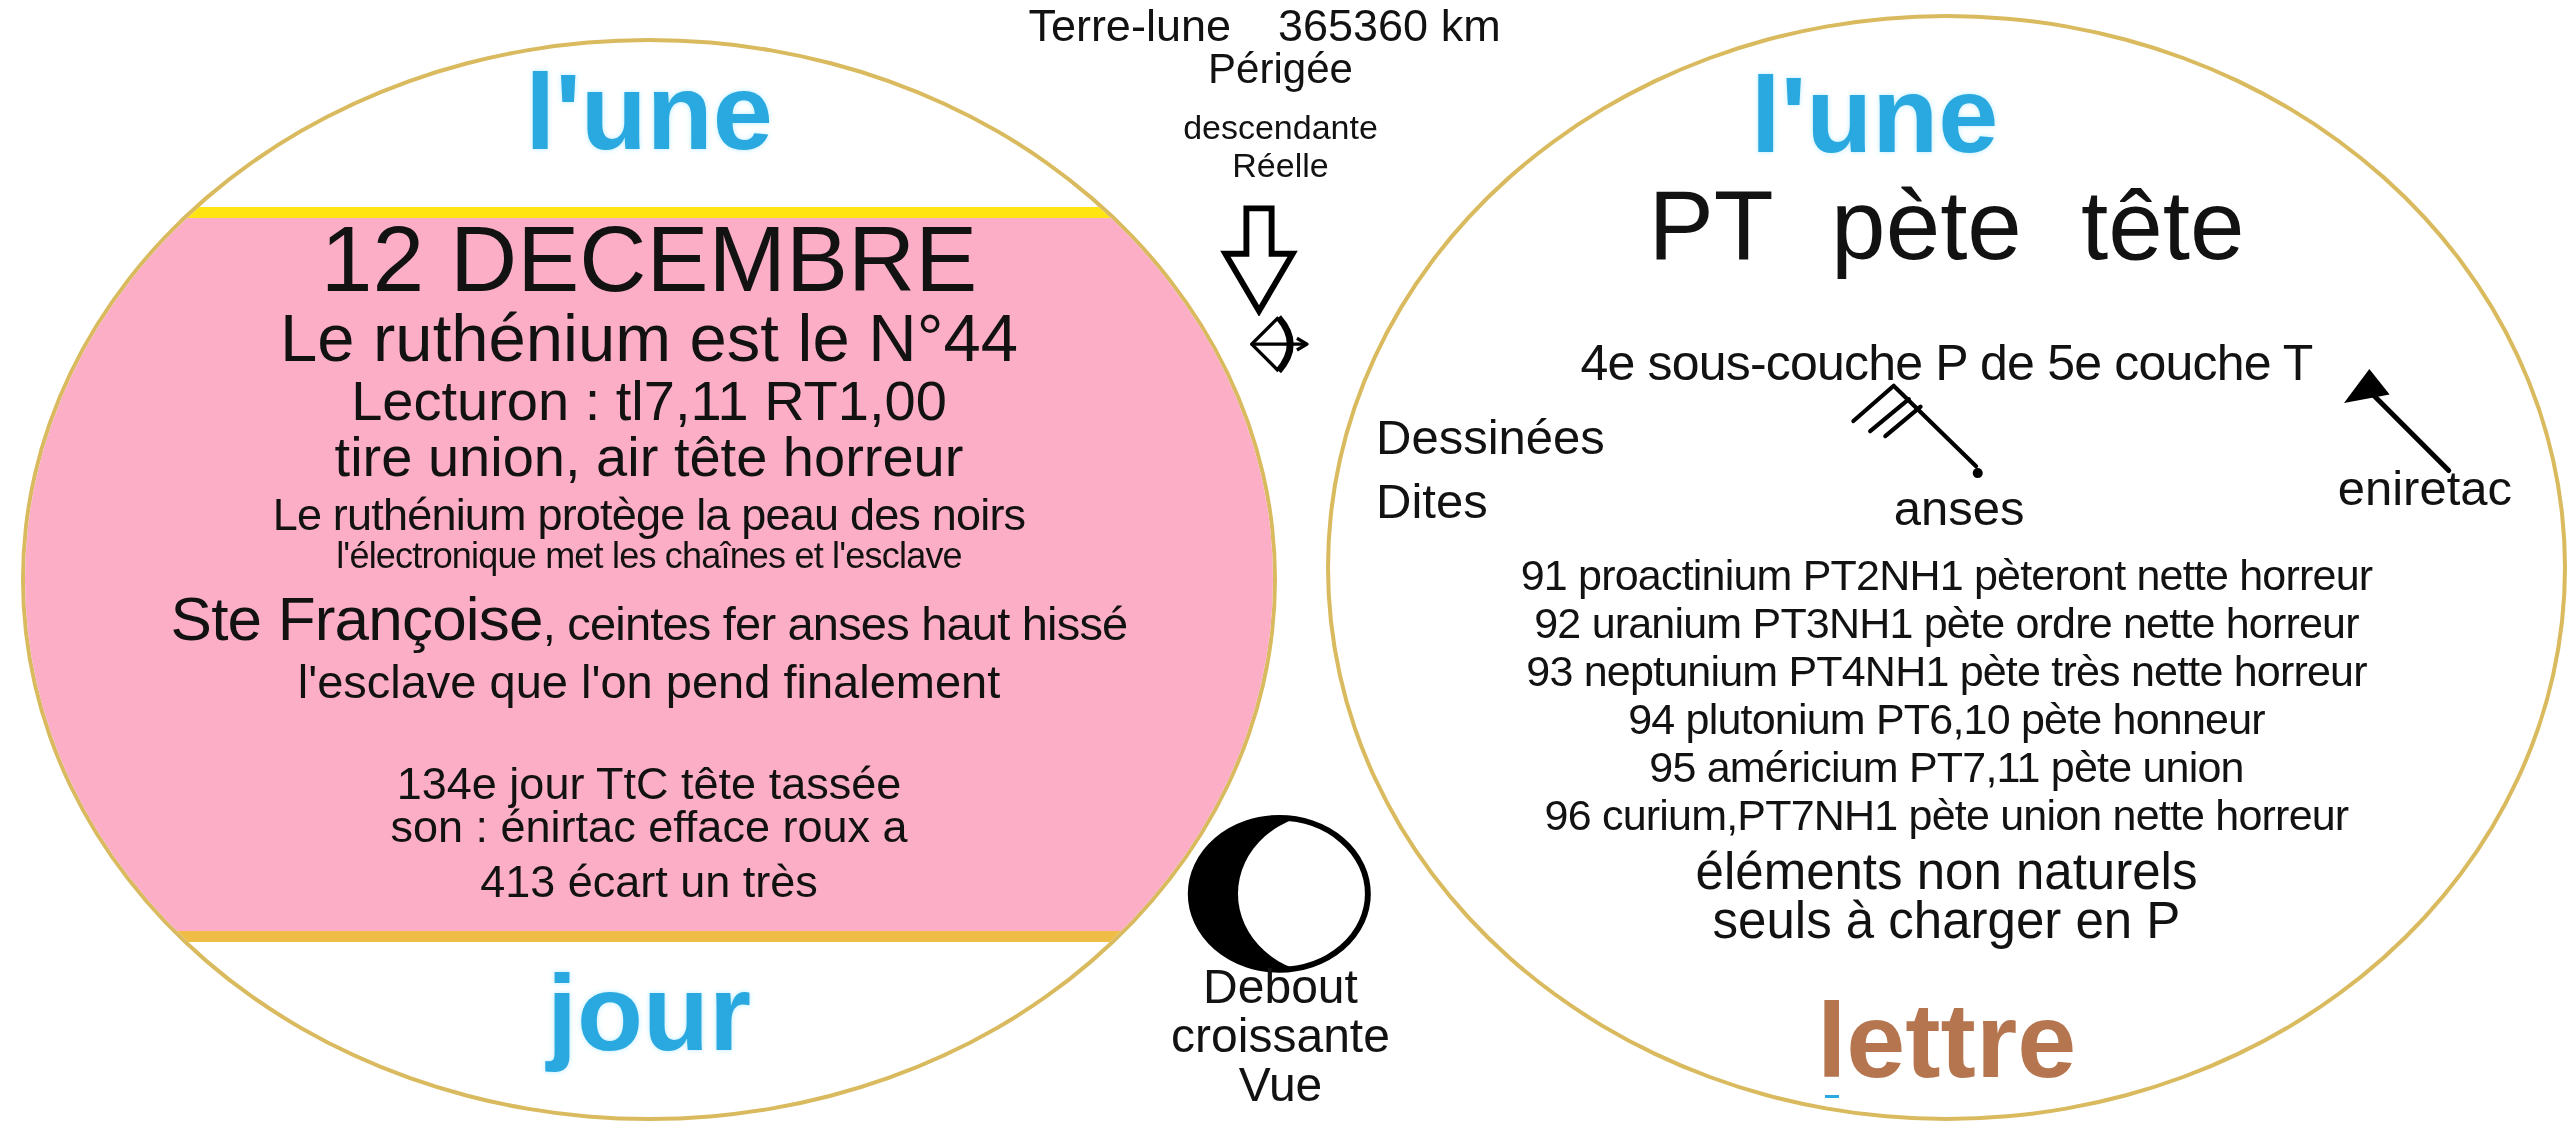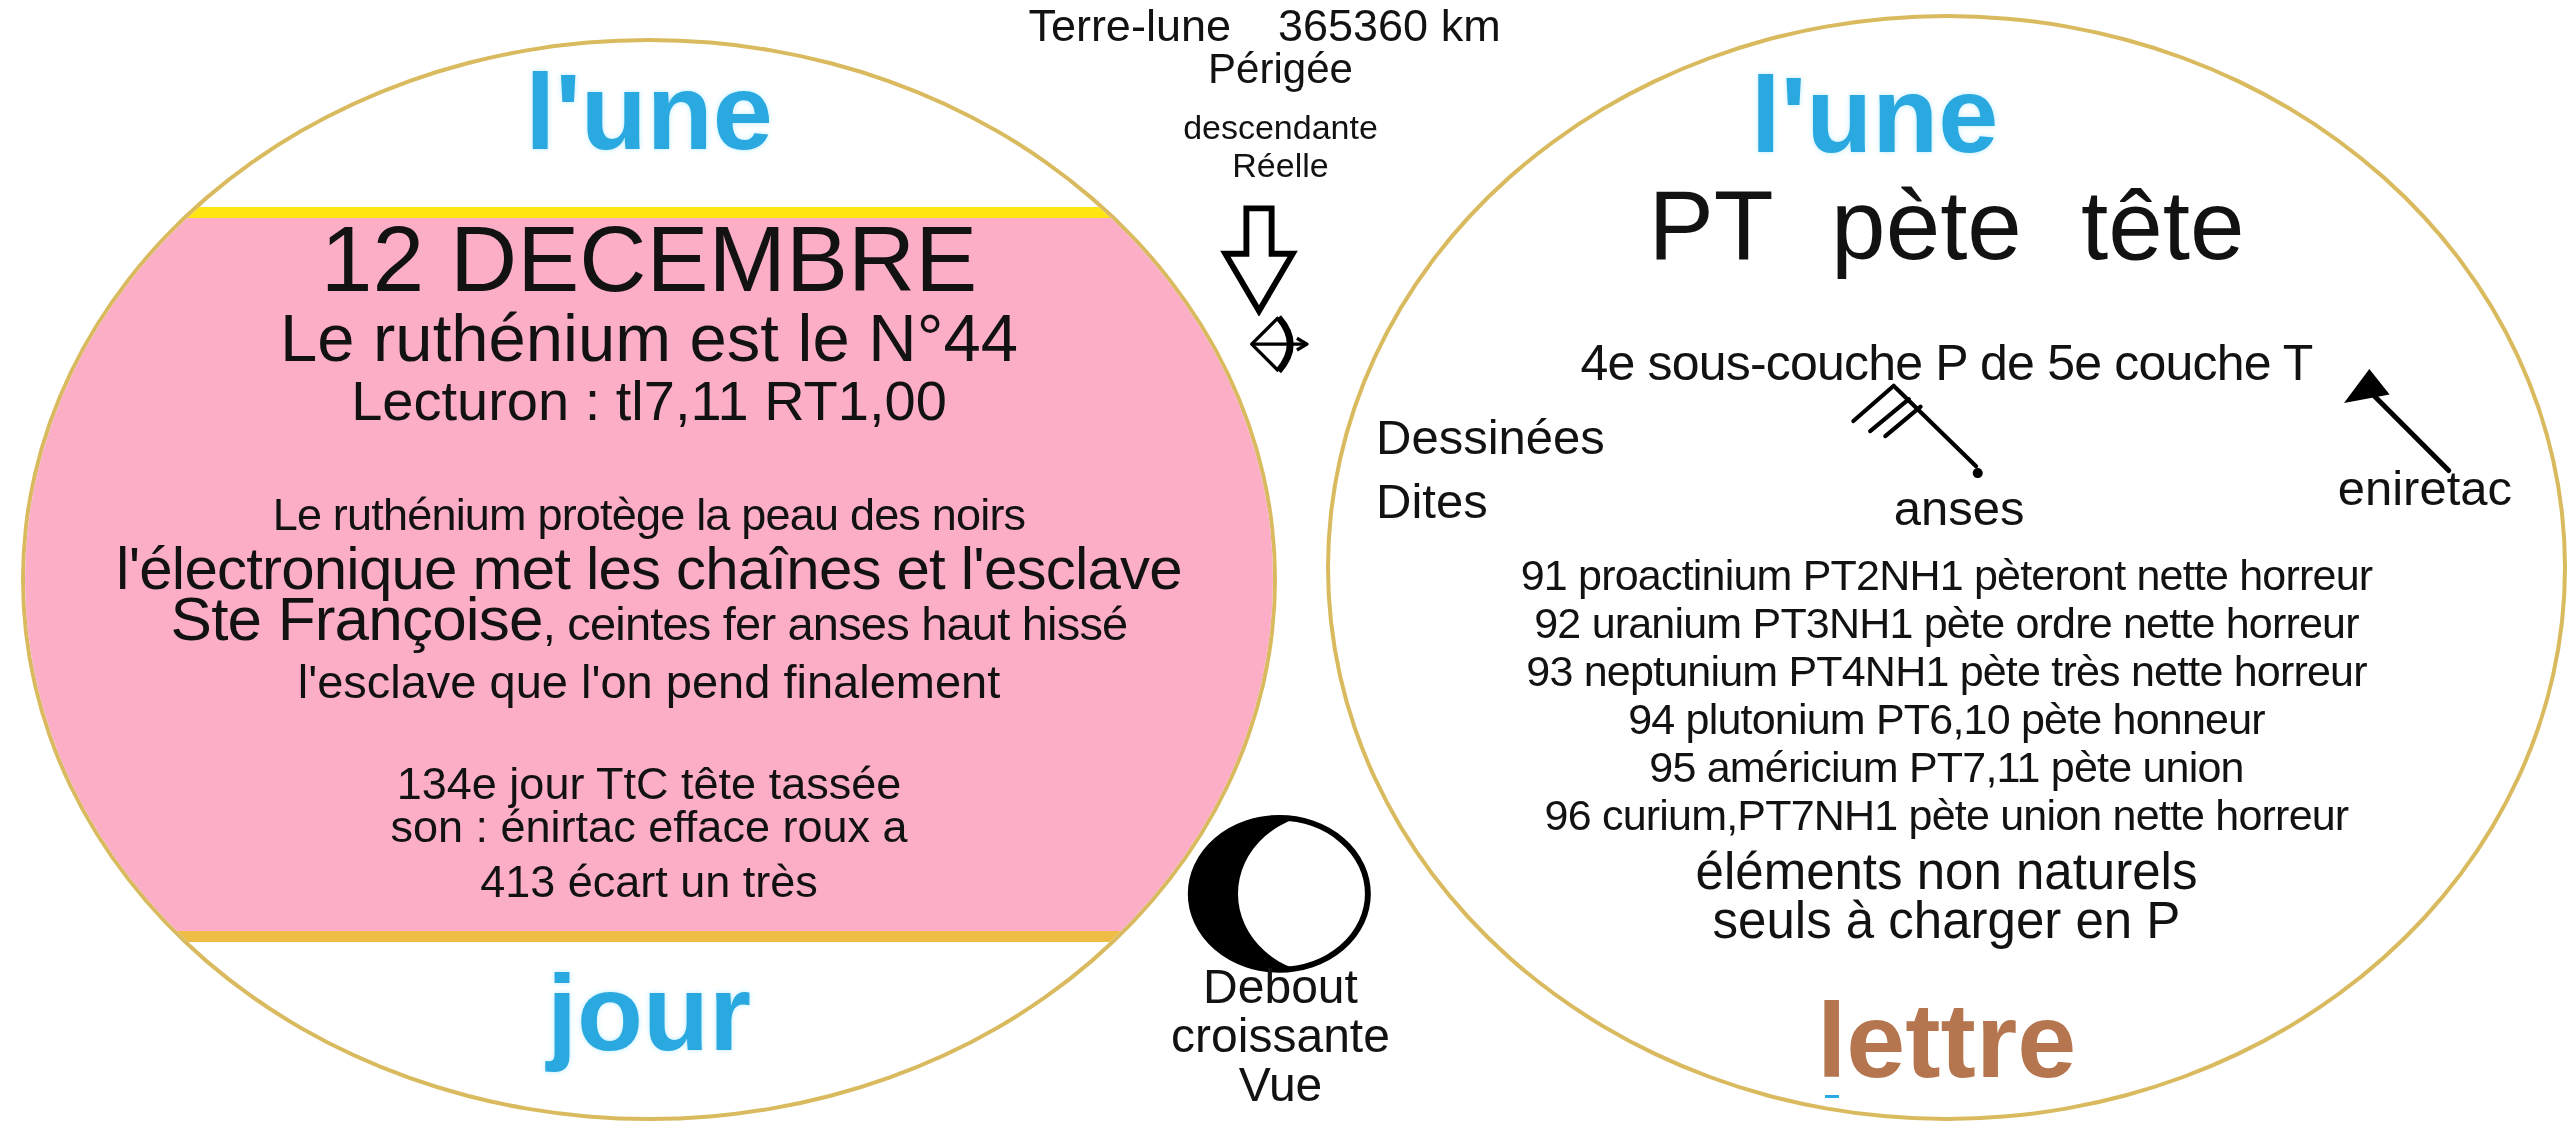--- a/index.html
+++ b/index.html
@@ -31,22 +31,23 @@
 
   <div class="circle left-circle">
     <div class="band pink-band"></div>
     <div class="band yellow-line"></div>
     <div class="band gold-line"></div>
 
     <div class="t blue" style="top:12.6px;font-size:108px;">l'une</div>
     <div class="t" style="top:169px;font-size:93px;">12 DECEMBRE</div>
     <div class="t" style="top:261px;font-size:67px;">Le ruthénium est le N°44</div>
     <div class="t" style="top:330px;font-size:56px;">Lecturon : tl7,11 RT1,00</div>
+    <div class="t" style="top:386px;font-size:56px;">tire union, air tête horreur</div>
     <div class="t cond" style="top:449px;font-size:45px;">Le ruthénium protège la peau des noirs</div>
-    <div class="t cond" style="top:495px;font-size:60px;">l'électronique met les chaînes et l'esclave</div>
+    <div class="t cond" style="top:495px;font-size:36px;">l'électronique met les chaînes et l'esclave</div>
     <div class="t cond" style="top:544px;font-size:47px;"><span style="font-size:62px;">Ste Françoise</span><span>, ceintes fer anses haut hissé</span></div>
     <div class="t" style="top:615px;font-size:47px;">l'esclave que l'on pend finalement</div>
     <div class="t" style="top:718px;font-size:45px;">134e jour TtC tête tassée</div>
     <div class="t" style="top:761px;font-size:45px;">son : énirtac efface roux a</div>
     <div class="t" style="top:816px;font-size:45px;">413 écart un très</div>
     <div class="t blue" style="top:914px;font-size:108px;">jour</div>
   </div>
 
   <div class="circle right-circle">
     <div class="t blue" style="top:40px;font-size:108px;transform:translateX(-72px);">l'une</div>

